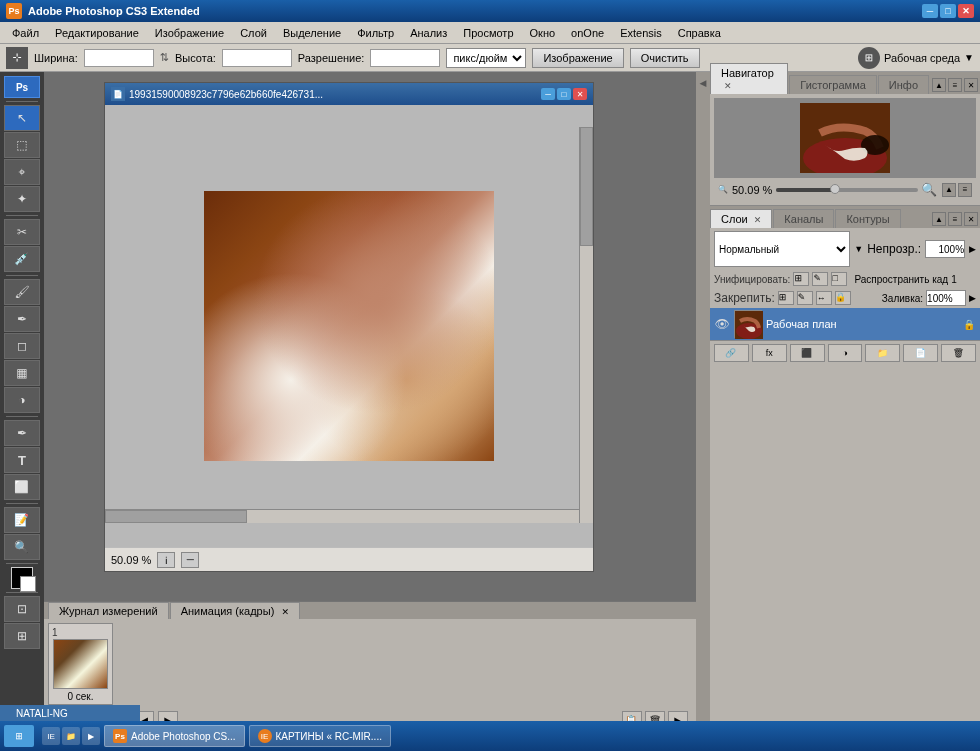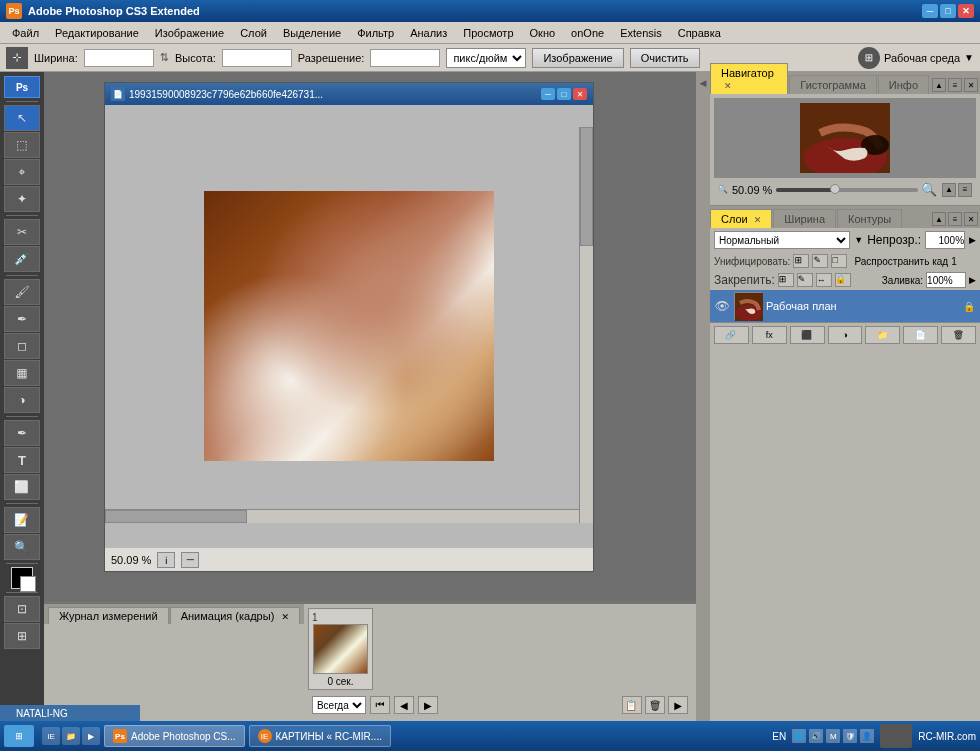--- a/index.html
+++ b/index.html
@@ -158,21 +158,21 @@
       border-bottom: 1px solid #888;
     }
     .panel-tabs {
       display: flex;
       background: #9a9690;
       height: 22px;
       align-items: flex-end;
     }
     .panel-tab {
       padding: 3px 10px;
-      background: #fde047;
+      background: #e5e5e5;
       border: 1px solid #888;
       border-bottom: none;
       font-size: 11px;
       cursor: pointer;
       color: #000;
       margin-right: 1px;
     }
     .panel-tab.inactive {
       background: #9a9690;
       color: #444;
@@ -250,21 +250,21 @@
       flex: 1;
       background: #b8b4ae;
     }
     .layers-controls {
       display: flex;
       align-items: center;
       padding: 3px 4px;
       gap: 4px;
     }
     .layer-mode-select {
-      height: 18px;
+      height: 36px;
       font-size: 10px;
       border: 1px solid #888;
       background: white;
       flex: 1;
     }
     .opacity-label { font-size: 12px; }
     .opacity-input {
       width: 40px; height: 18px;
       border: 1px solid #888;
       font-size: 10px;
@@ -410,23 +410,23 @@
       font-size: 13px;
       font-weight: bold;
       color: #000;
       line-height: 1.5;
     }
 
     
     #bottom-panels {
       height: 120px;
       background: #b8b4ae;
-      border-top: 3px solid #737373;
-      display: flex;
-      flex-direction: row;
+      border-top: 1px solid #737373;
+      display: flex;
+      flex-direction: column;
     }
     #bottom-panel-tabs {
       display: flex;
       background: #9a9690;
       height: 20px;
       align-items: flex-end;
       padding: 0 4px;
       gap: 1px;
     }
     .bottom-tab {
@@ -865,21 +865,21 @@
         </div>
       </div>
     </div>
 
     <div id="layers-panel">
       <div class="layers-tabs">
         <div class="panel-tab">
           <span>Слои</span>
           <span class="panel-tab-close">✕</span>
         </div>
-        <div class="panel-tab inactive">Ширина</div>
+        <div class="panel-tab inactive">Каналы</div>
         <div class="panel-tab inactive">Контуры</div>
         <div style="margin-left:auto;display:flex;align-items:center;gap:2px;padding:2px;">
           <div class="panel-collapse-btn">▲</div>
           <div class="panel-collapse-btn">≡</div>
           <div class="panel-collapse-btn">✕</div>
         </div>
       </div>
       <div class="layers-panel-content">
         <div class="layers-controls">
           <select class="layer-mode-select">
@@ -955,29 +955,17 @@
   <div class="taskbar-item active">
     <div class="taskbar-icon">Ps</div>
     <span>Adobe Photoshop CS...</span>
   </div>
 
   <div class="taskbar-item">
     <div style="width:14px;height:14px;background:#e87c1e;border-radius:50%;display:flex;align-items:center;justify-content:center;font-size:8px;color:white;">IE</div>
     <span>КАРТИНЫ « RC-MIR....</span>
   </div>
 
-  <div class="taskbar-right">
-    <span>EN</span>
-    <div class="sys-tray-icons">
-      <div class="tray-icon">🌐</div>
-      <div class="tray-icon">🔊</div>
-      <div class="tray-icon">M</div>
-      <div class="tray-icon">🛡</div>
-      <div class="tray-icon">👤</div>
-    </div>
-    <div style="width:32px;height:24px;background:#555;border-radius:2px;"></div>
-    <span class="clock">RC-MIR.com</span>
-  </div>
 </div>
 
 <div style="position:absolute;bottom:30px;left:0;width:140px;height:16px;background:#3a6ea5;display:flex;align-items:center;padding:0 6px;">
   <span style="color:white;font-size:10px;padding-left:10px;">NATALI-NG</span>
 </div>
 
 </body></html>

